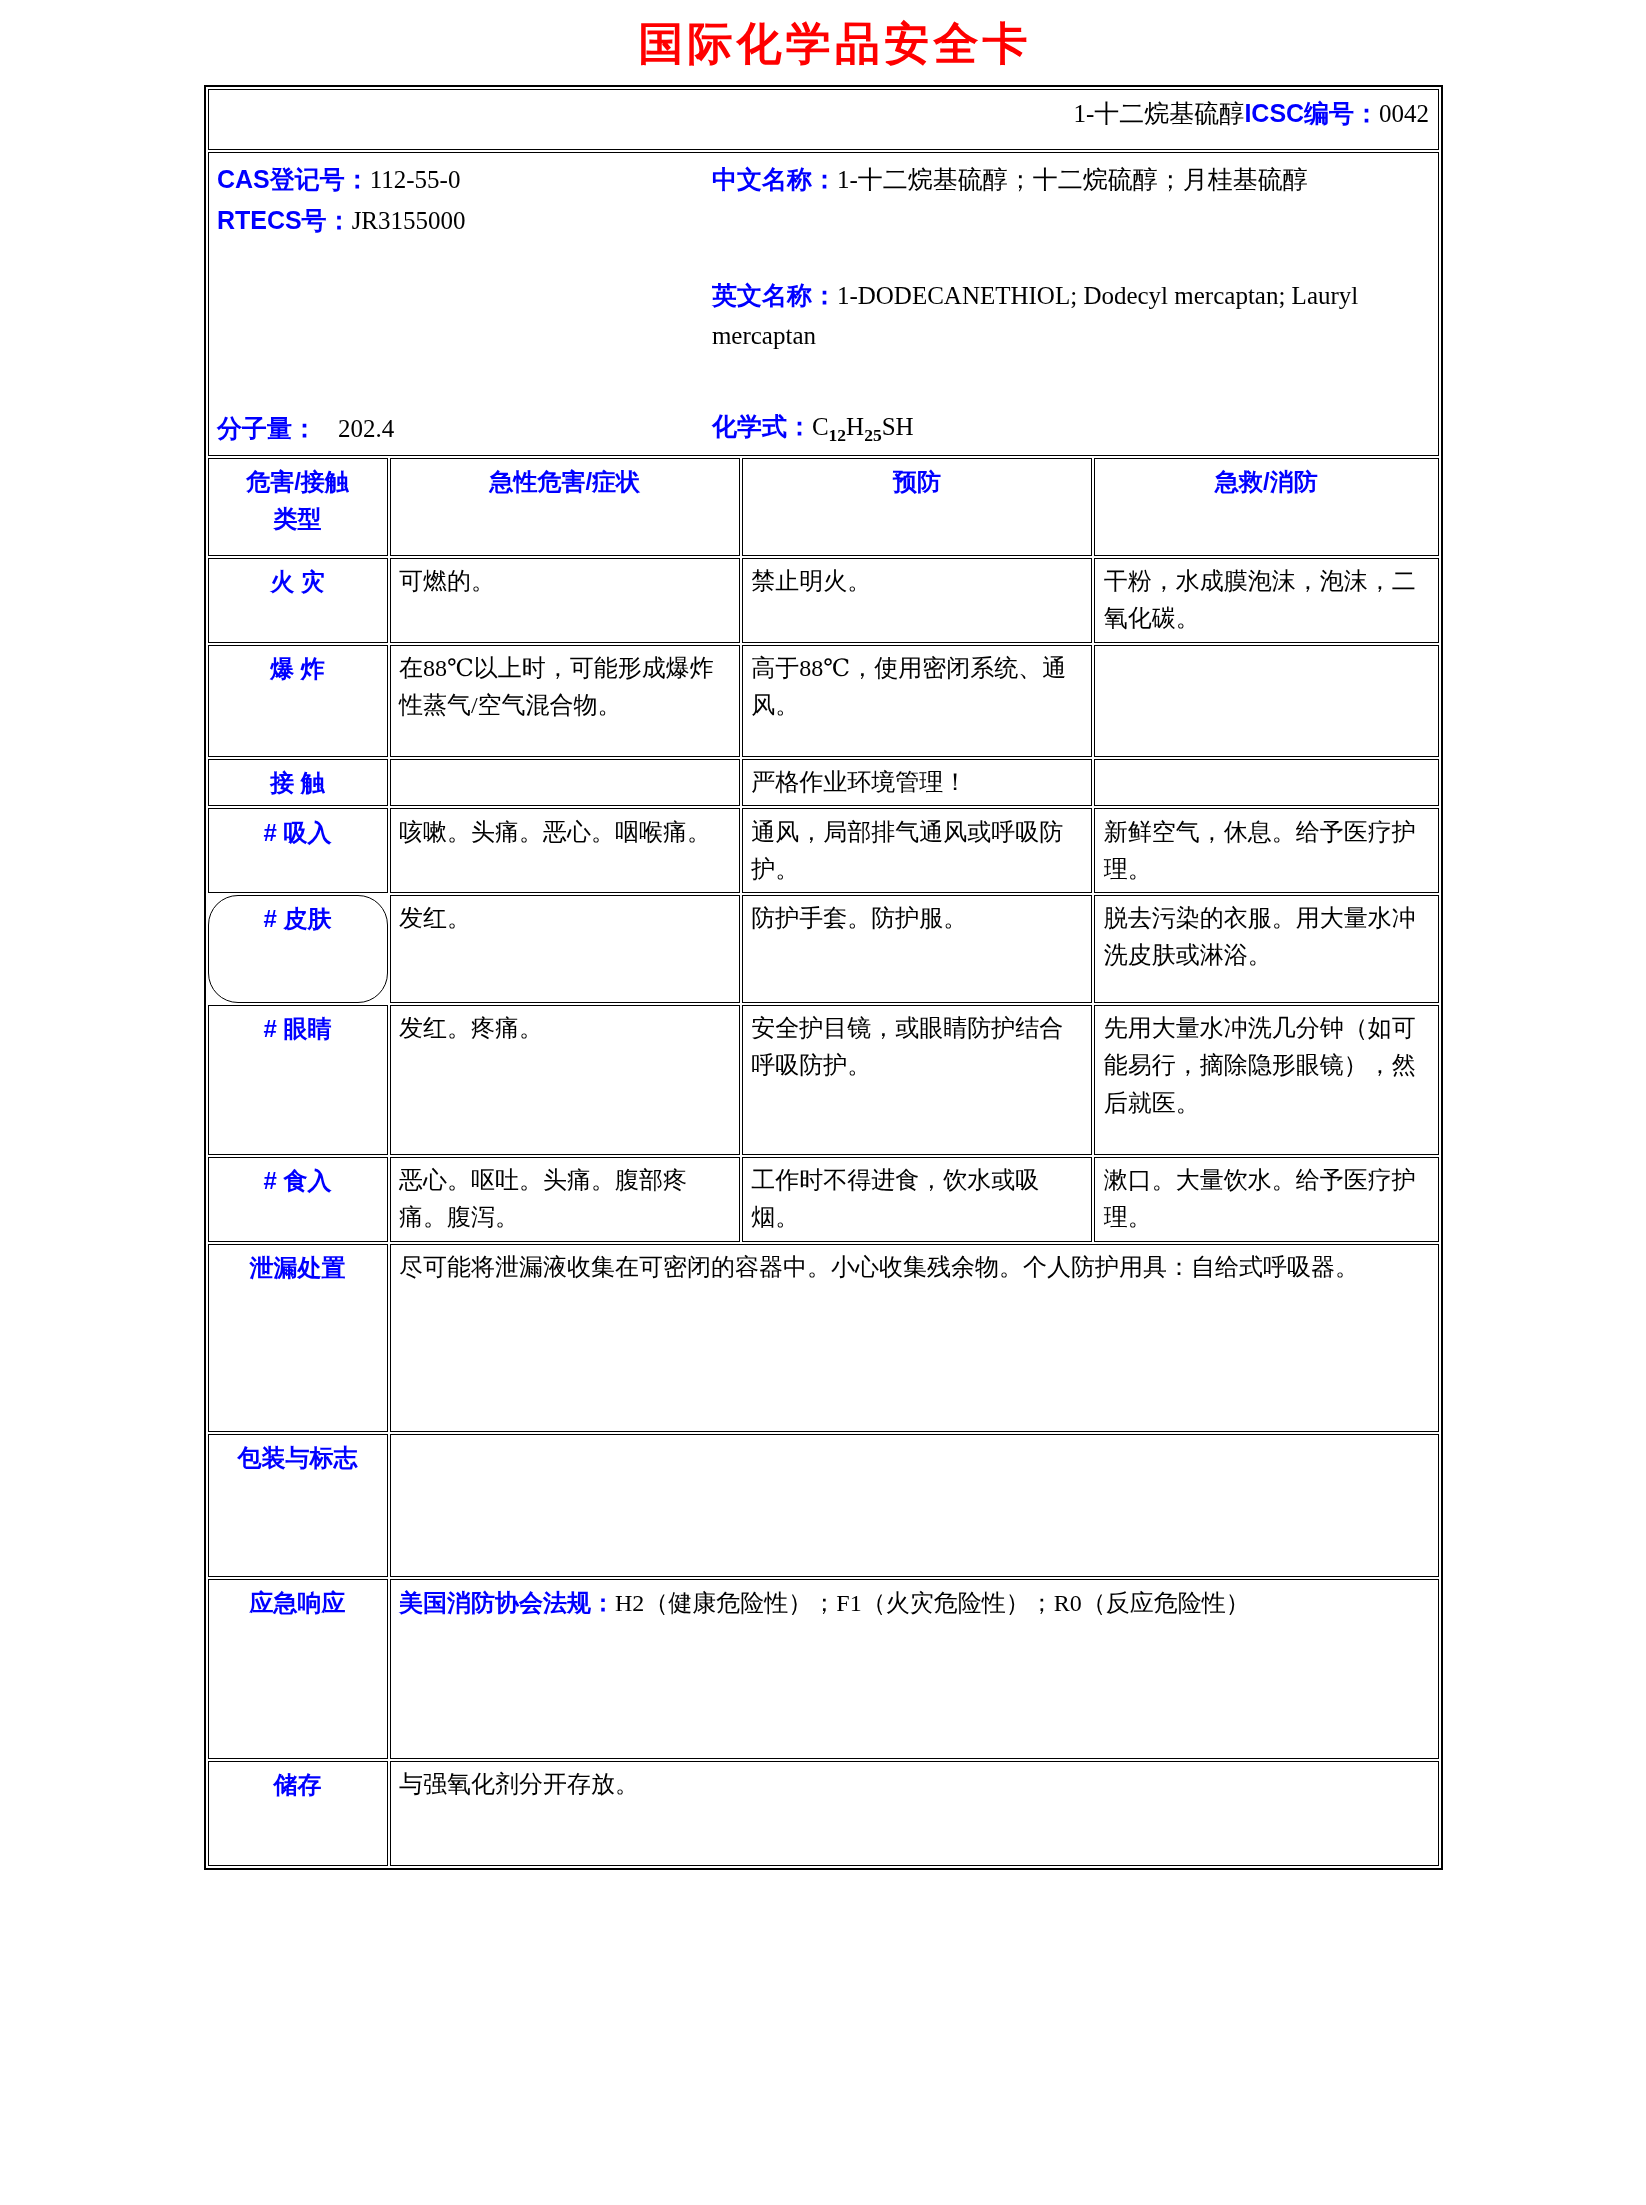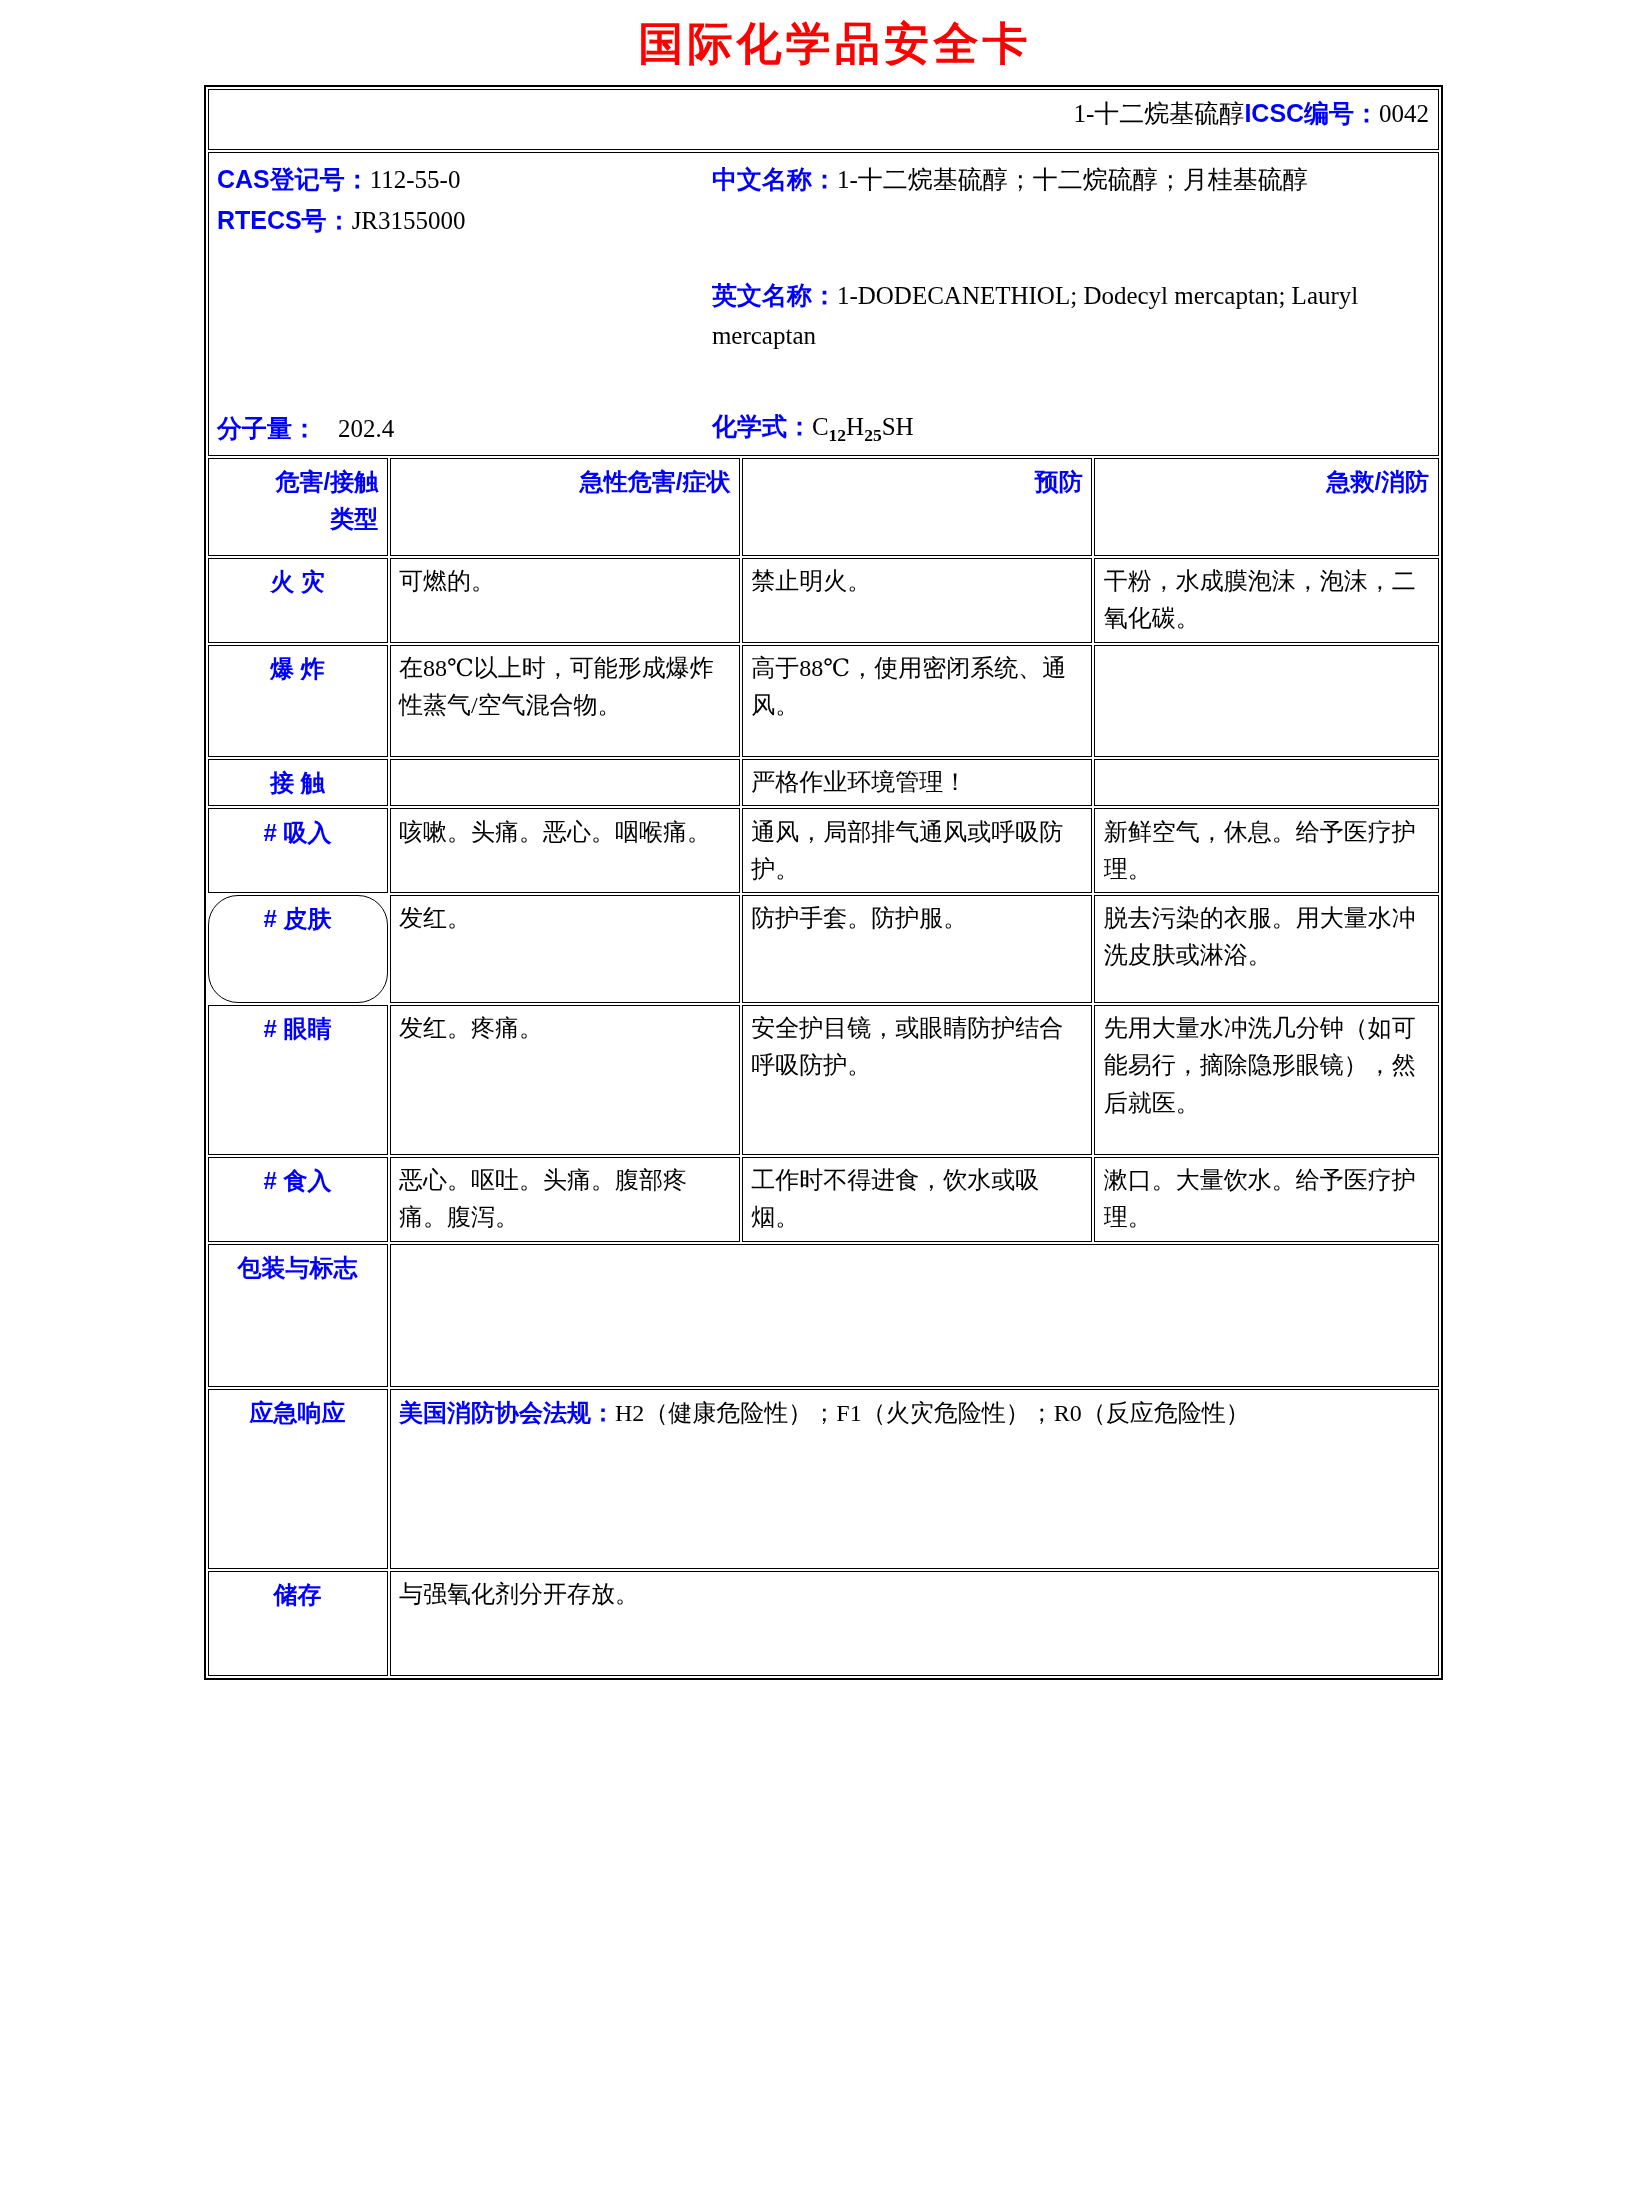--- a/index.html
+++ b/index.html
@@ -67,21 +67,21 @@
   .ident-grid .r1r{grid-column:2;grid-row:1;}
   .ident-grid .r2r{grid-column:2;grid-row:2;margin-top:32px;}
   .ident-grid .r3l{grid-column:1;grid-row:3;align-self:end;}
   .ident-grid .r3r{grid-column:2;grid-row:3;align-self:end;}
   .mw-gap{display:inline-block;width:21px;}
   sub{font-size:70%;font-weight:bold;}
 
   
   td.hdr{
     height:98px;
-    text-align:right;
+    text-align:center;
     vertical-align:middle;
     font-family:"Liberation Sans","DejaVu Sans",sans-serif;
     font-weight:bold;
     font-size:25px;
     color:#0000ff;
     line-height:1.4;
   }
   td.rowlab{
     text-align:center;
     vertical-align:middle;
@@ -200,20 +200,24 @@
     <td>先用大量水冲洗几分钟（如可能易行，摘除隐形眼镜），然后就医。</td>
   </tr>
 
   <tr>
     <td class="rowlab h-ing"># 食入</td>
     <td>恶心。呕吐。头痛。腹部疼痛。腹泻。</td>
     <td>工作时不得进食，饮水或吸烟。</td>
     <td>漱口。大量饮水。给予医疗护理。</td>
   </tr>
 
+  <tr>
+    <td class="rowlab h-spill">泄漏处置</td>
+    <td colspan="3">尽可能将泄漏液收集在可密闭的容器中。小心收集残余物。个人防护用具：自给式呼吸器。</td>
+  </tr>
 
   <tr>
     <td class="rowlab h-pack">包装与标志</td>
     <td colspan="3"></td>
   </tr>
 
   <tr>
     <td class="rowlab h-resp">应急响应</td>
     <td colspan="3">
       <span class="lbl">美国消防协会法规：</span><span class="val">H2（健康危险性）；F1（火灾危险性）；R0（反应危险性）</span>

